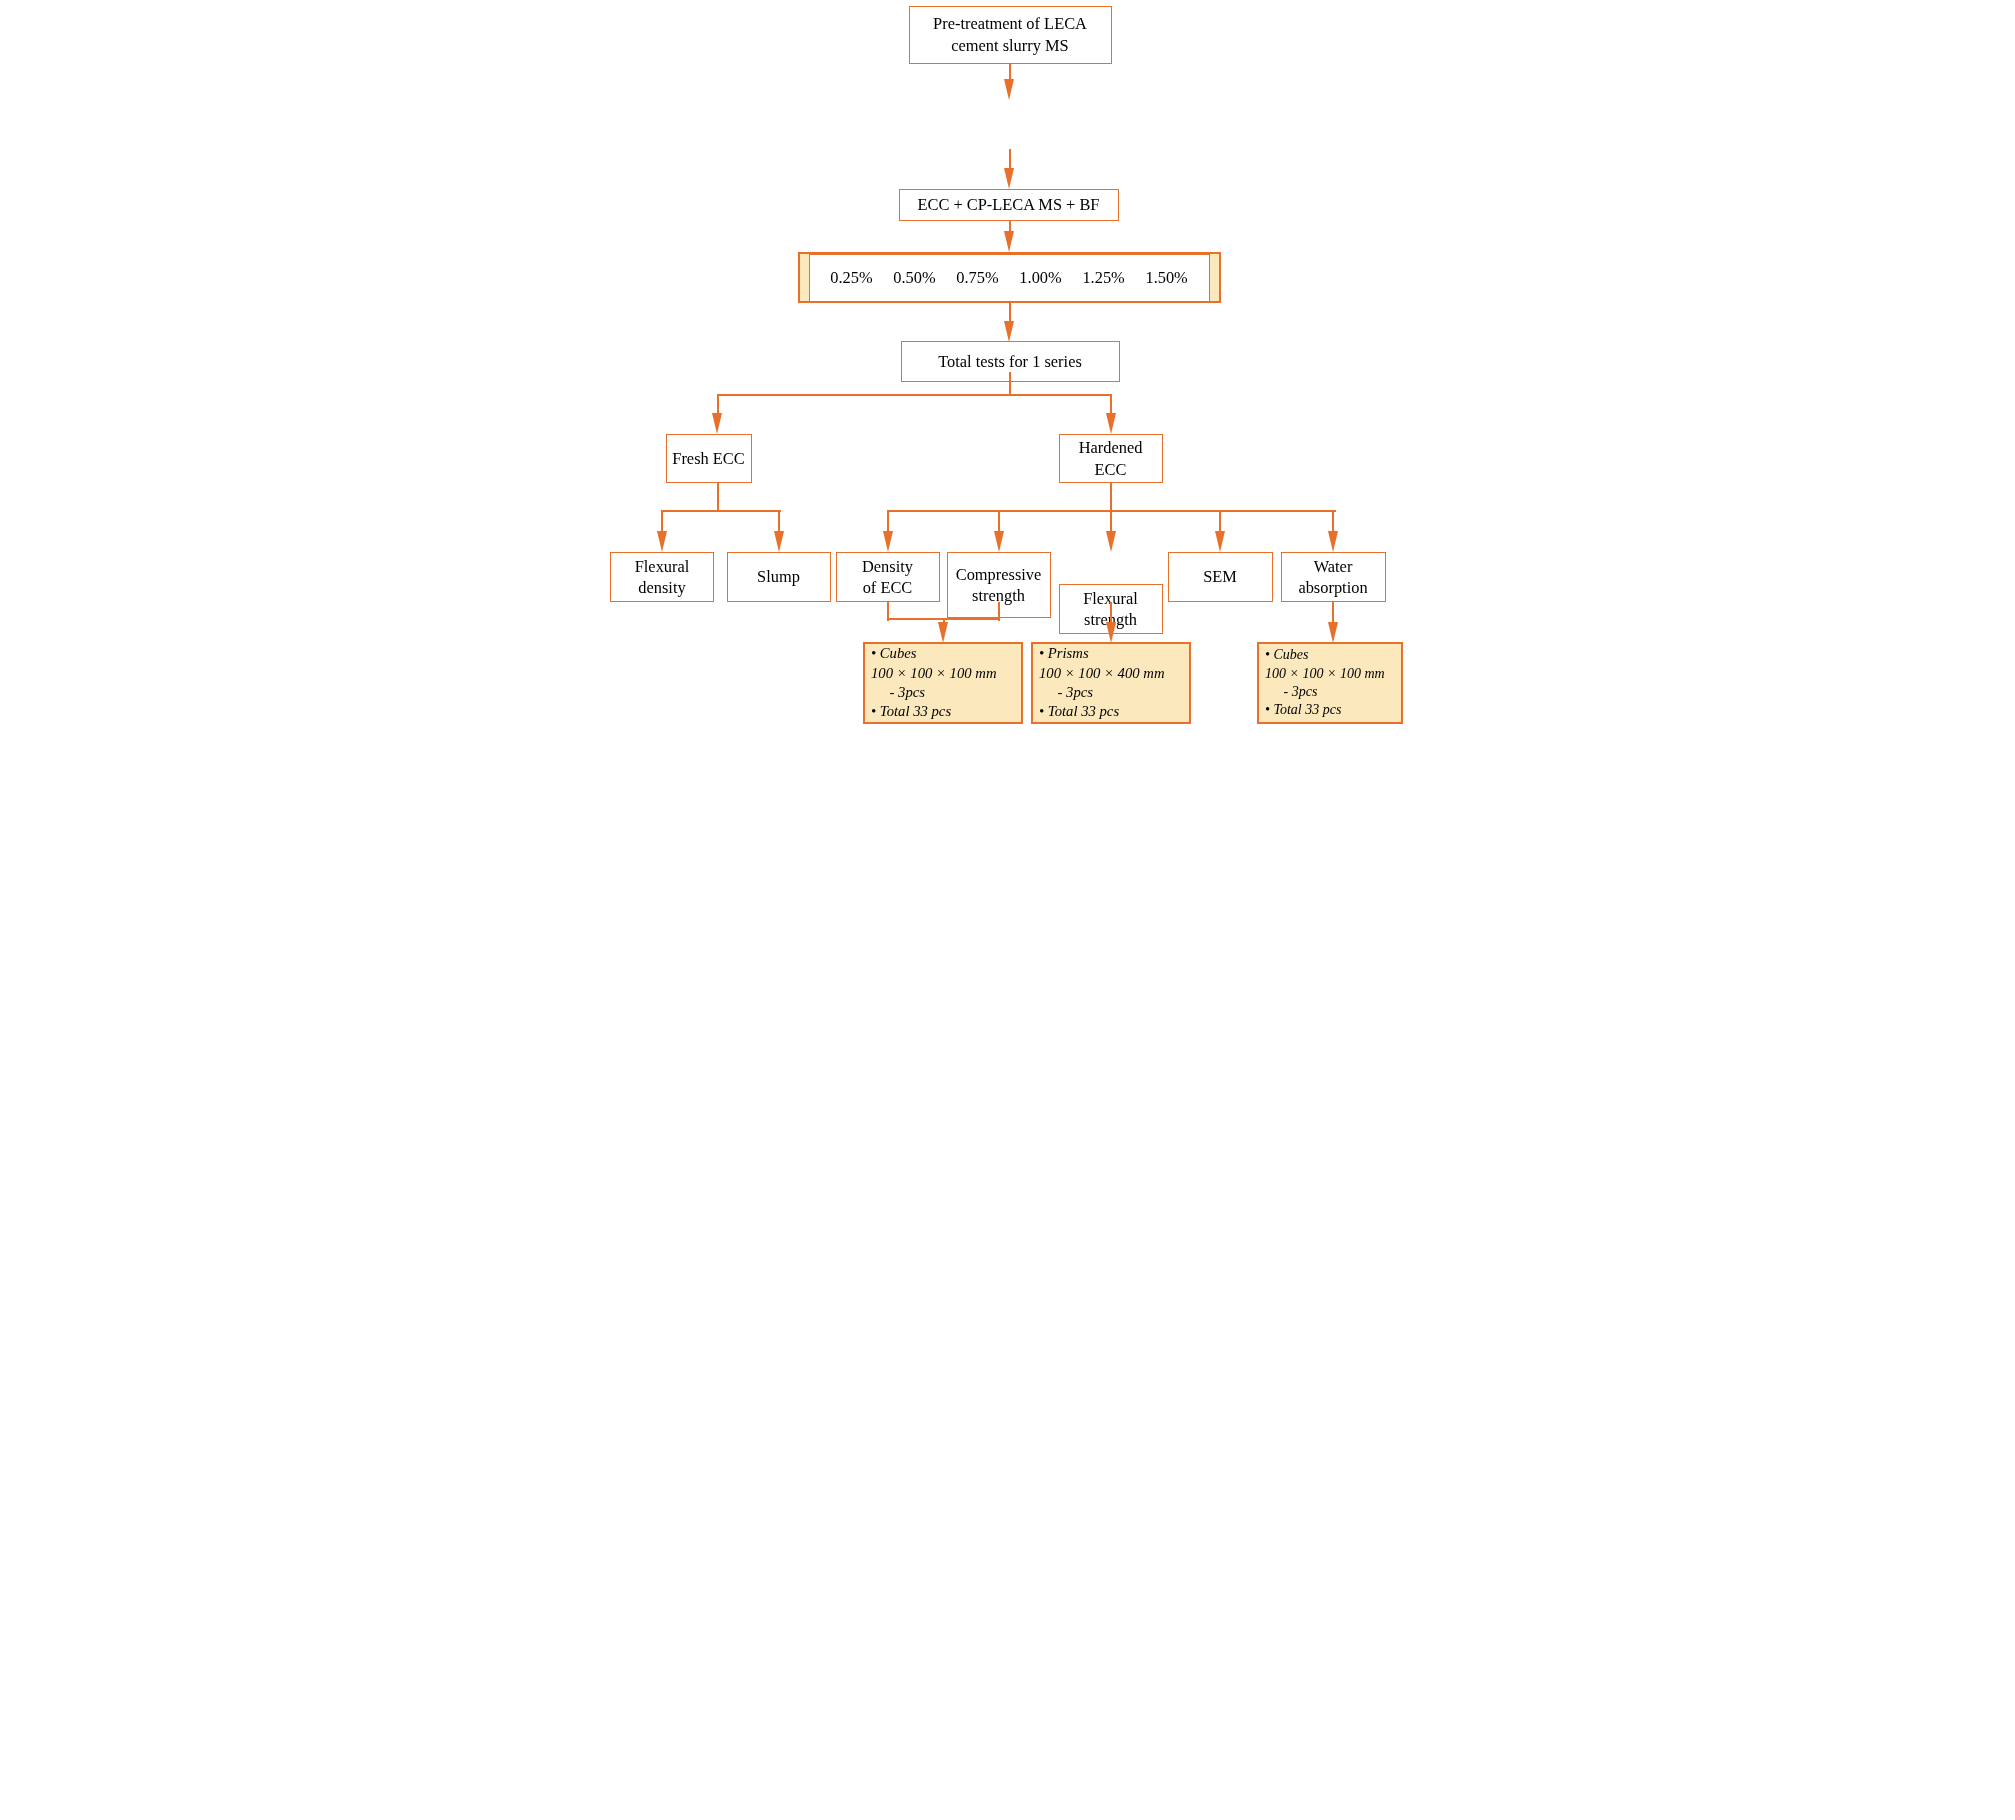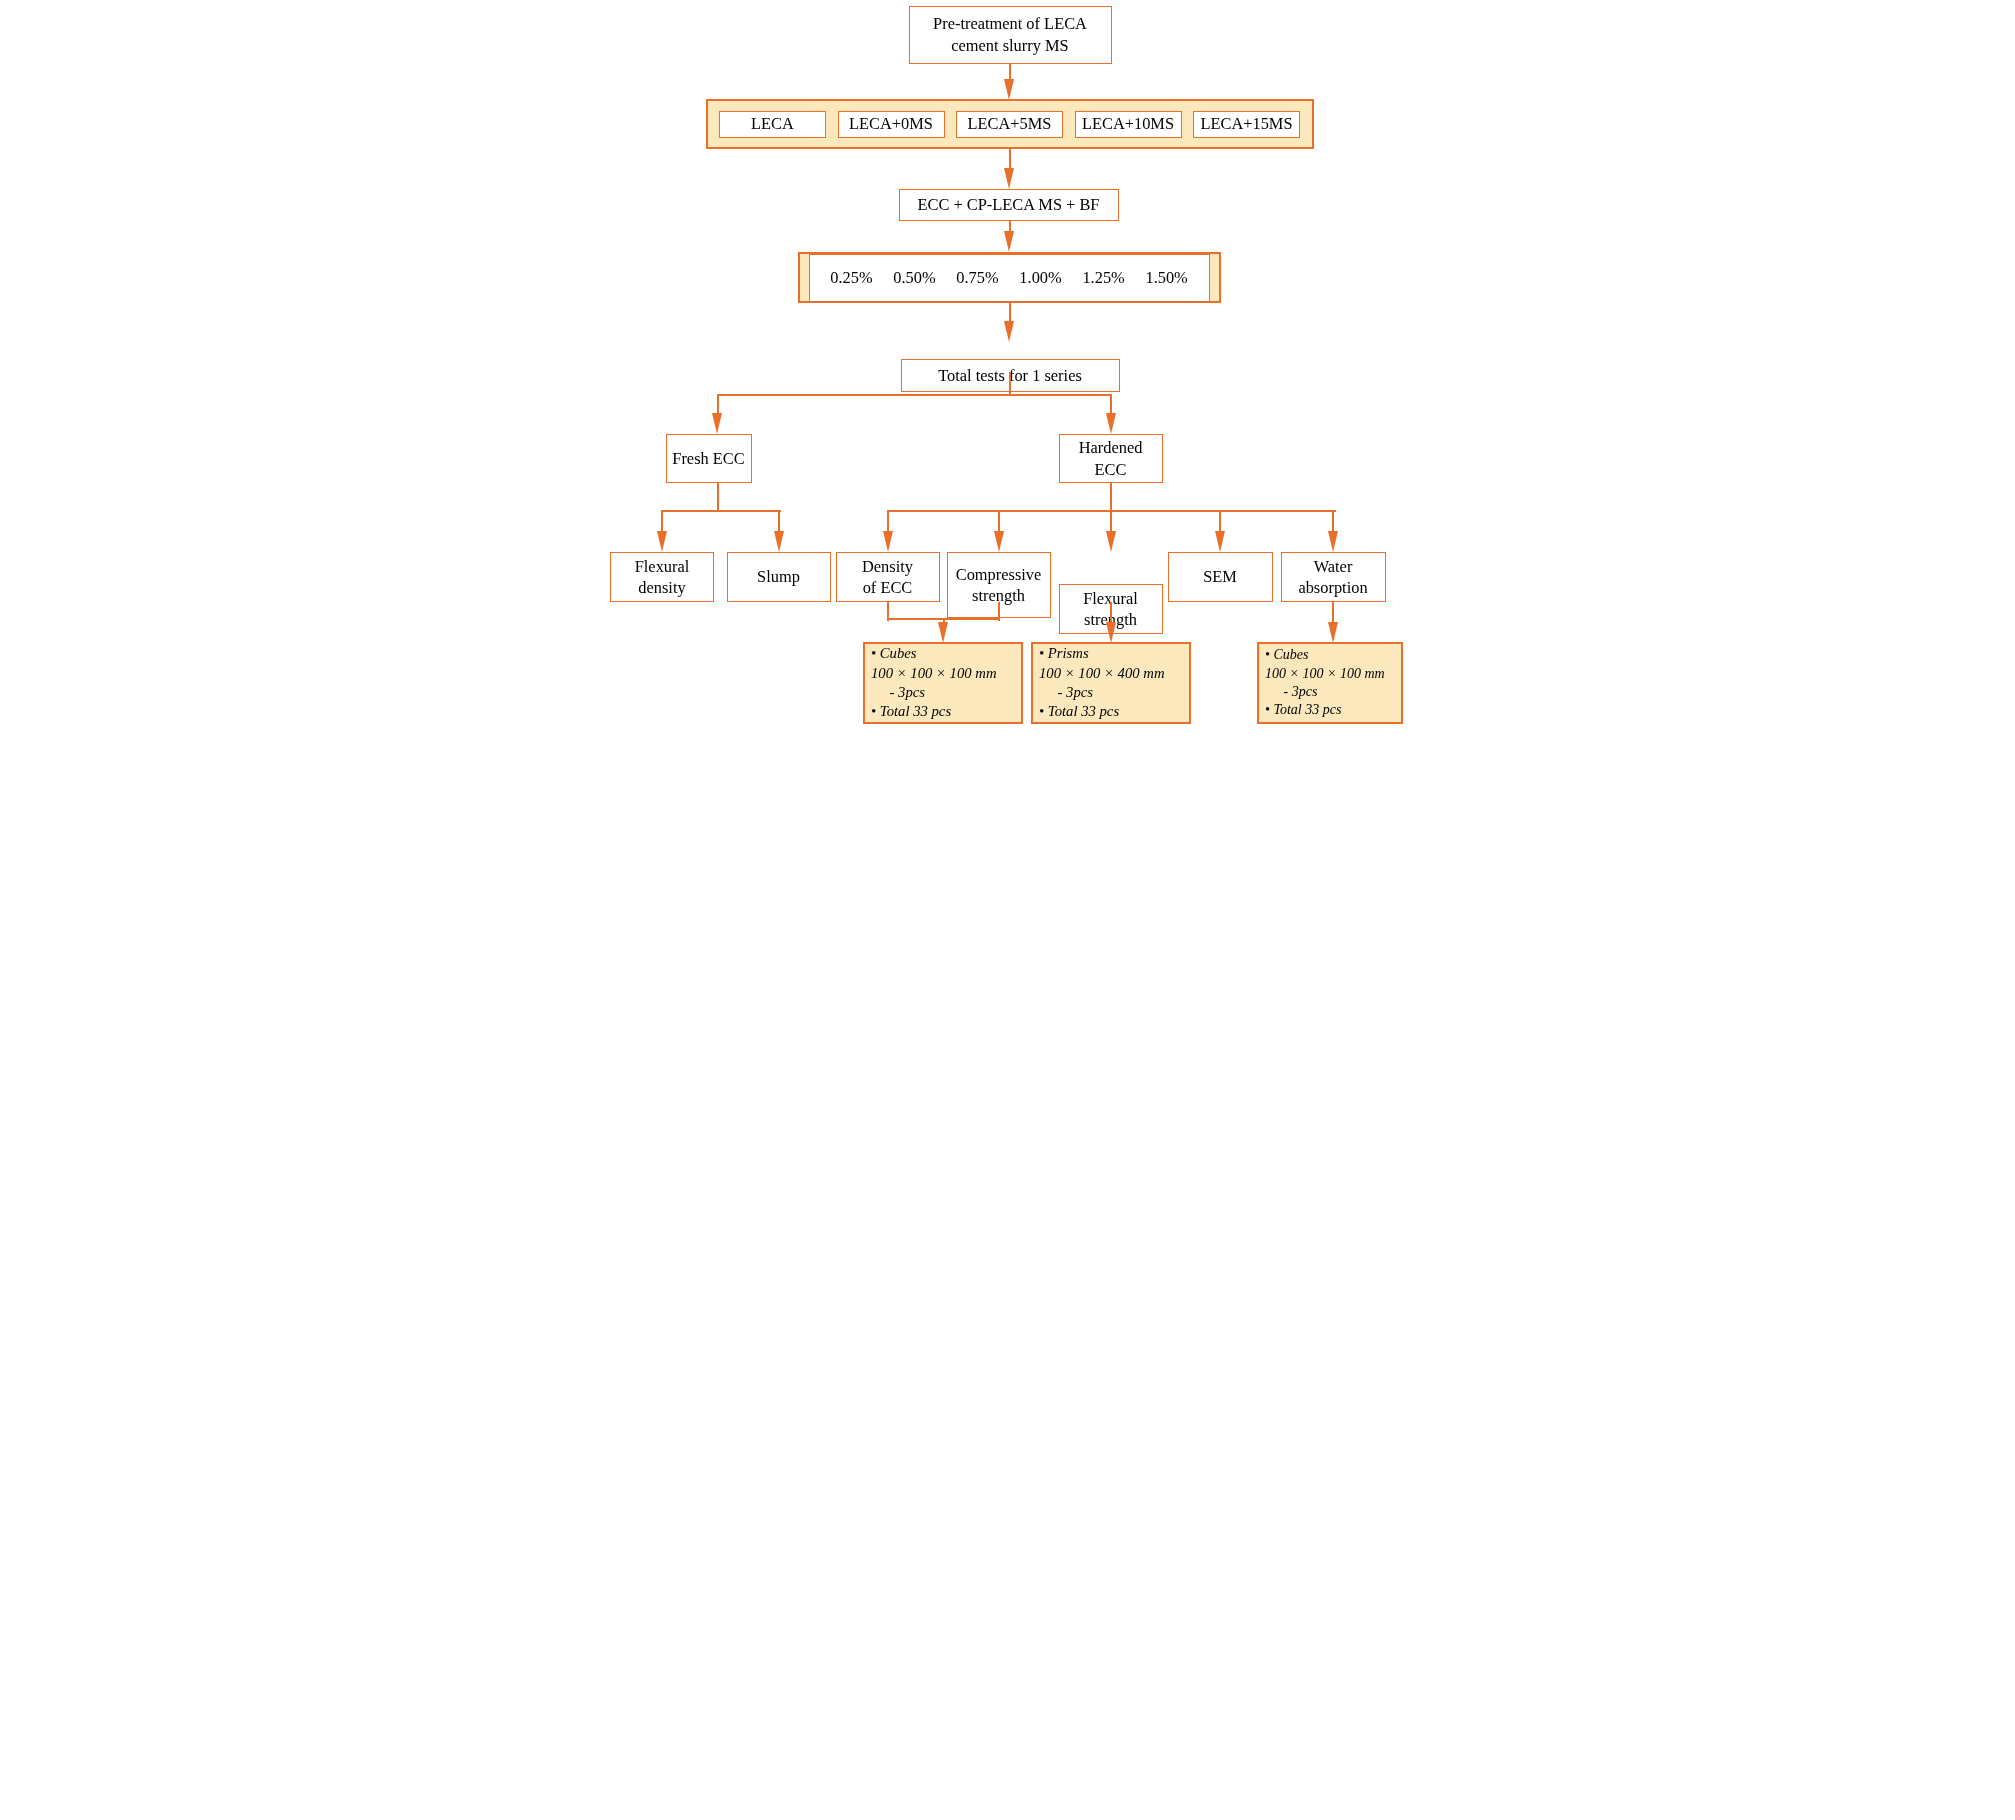--- a/index.html
+++ b/index.html
@@ -48,27 +48,20 @@
 <body>
 
 <div class="canvas">
 
   <div class="box" style="left:304px;top:5.5px;width:203px;height:58px">Pre-treatment of LECA
 cement slurry MS</div>
 
   <div class="v-line" style="left:404px;top:63px;height:16.4px"></div>
   <div class="a-head" style="left:399px;top:79px"></div>
 
-  <div class="box tanbox variant-row" style="left:101px;top:99px;width:608px;height:50px">
-    <div class="box variant">LECA</div>
-    <div class="box variant">LECA+0MS</div>
-    <div class="box variant">LECA+5MS</div>
-    <div class="box variant">LECA+10MS</div>
-    <div class="box variant">LECA+15MS</div>
-  </div>
 
   <div class="v-line" style="left:404px;top:149px;height:19.6px"></div>
   <div class="a-head" style="left:399px;top:168px"></div>
 
   <div class="box" style="left:294px;top:189px;width:220px;height:32px">ECC + CP-LECA MS + BF</div>
 
   <div class="v-line" style="left:404px;top:220px;height:12px"></div>
   <div class="a-head" style="left:399px;top:231px"></div>
 
   <div class="box tanbox pct-row" style="left:193px;top:252px;width:423px;height:51px">
@@ -78,21 +71,21 @@
       <span>0.75%</span>
       <span>1.00%</span>
       <span>1.25%</span>
       <span>1.50%</span>
     </div>
   </div>
 
   <div class="v-line" style="left:404px;top:303px;height:18.5px"></div>
   <div class="a-head" style="left:399px;top:321px"></div>
 
-  <div class="box" style="left:296px;top:359px;width:219px;height:33px">Total tests for 1 series</div>
+  <div class="box" style="left:296px;top:341px;width:219px;height:41px">Total tests for 1 series</div>
 
   <div class="v-line" style="left:404px;top:372px;height:24px"></div>
   <div class="h-line" style="left:112px;top:394px;width:395px"></div>
   <div class="v-line" style="left:112px;top:396px;height:17.5px"></div>
   <div class="a-head" style="left:107px;top:413px"></div>
   <div class="v-line" style="left:505px;top:396px;height:17.5px"></div>
   <div class="a-head" style="left:501px;top:413px"></div>
 
   <div class="box" style="left:61px;top:434px;width:86px;height:49px">Fresh ECC</div>
   <div class="box" style="left:454px;top:434px;width:104px;height:49px">Hardened

